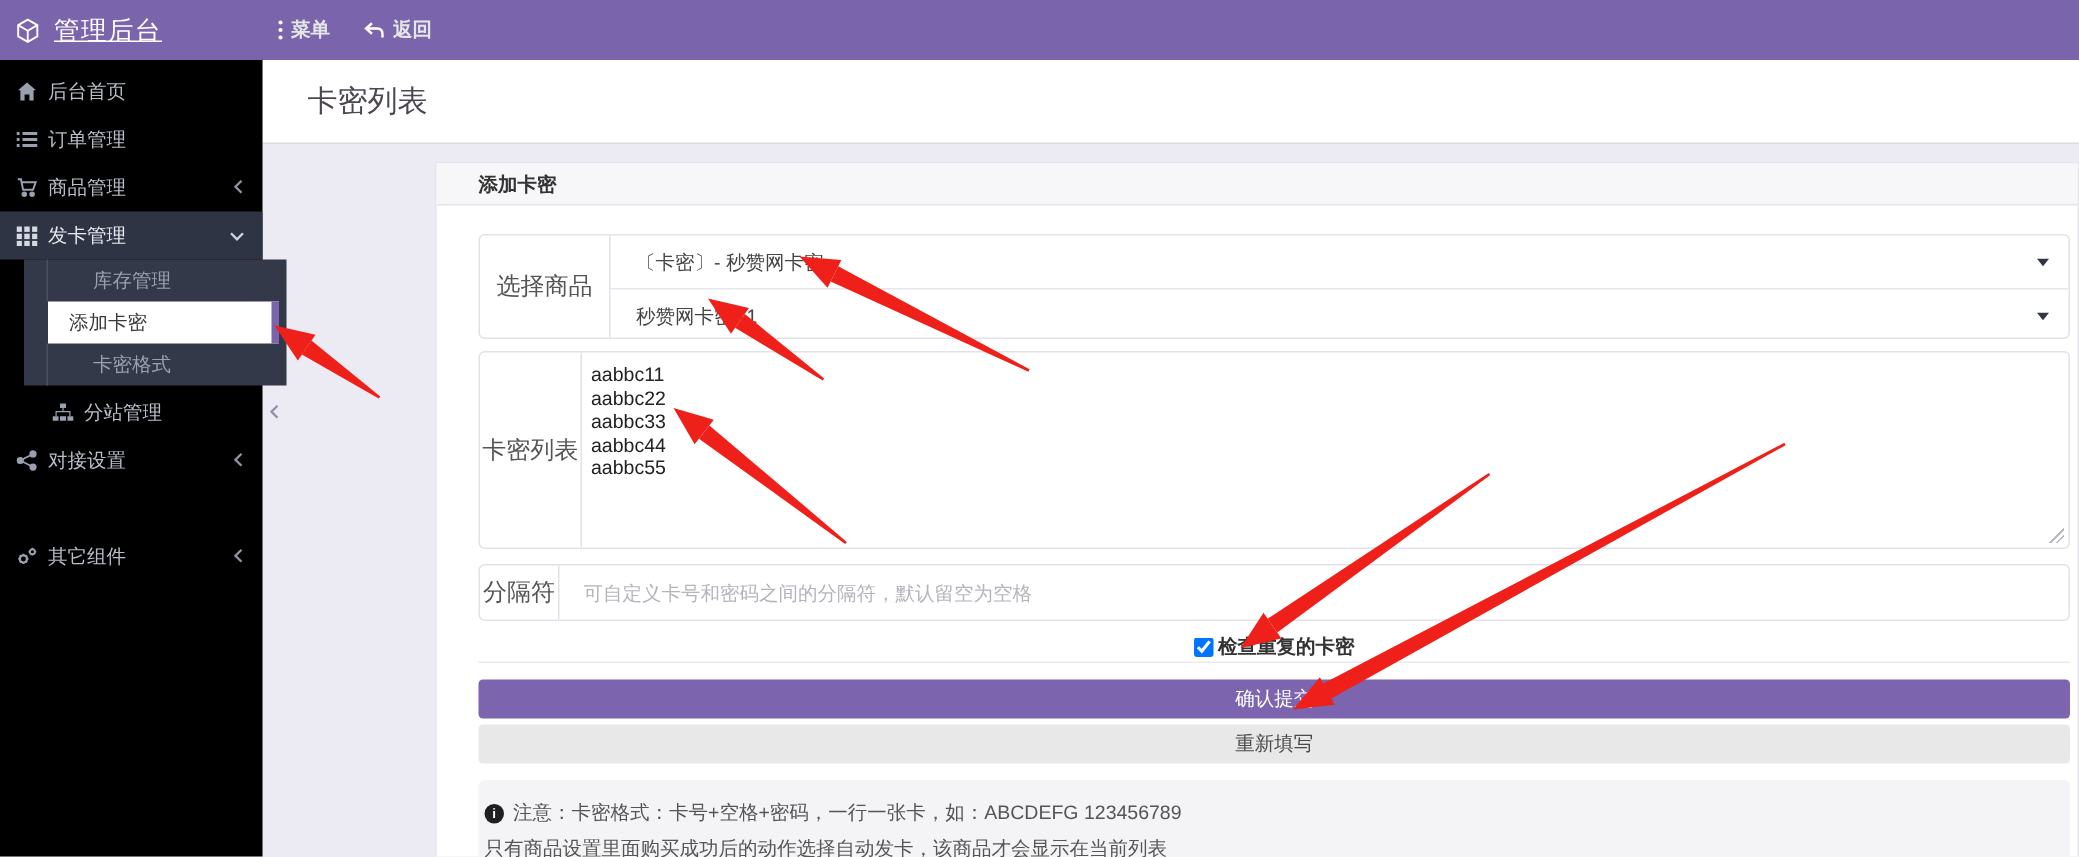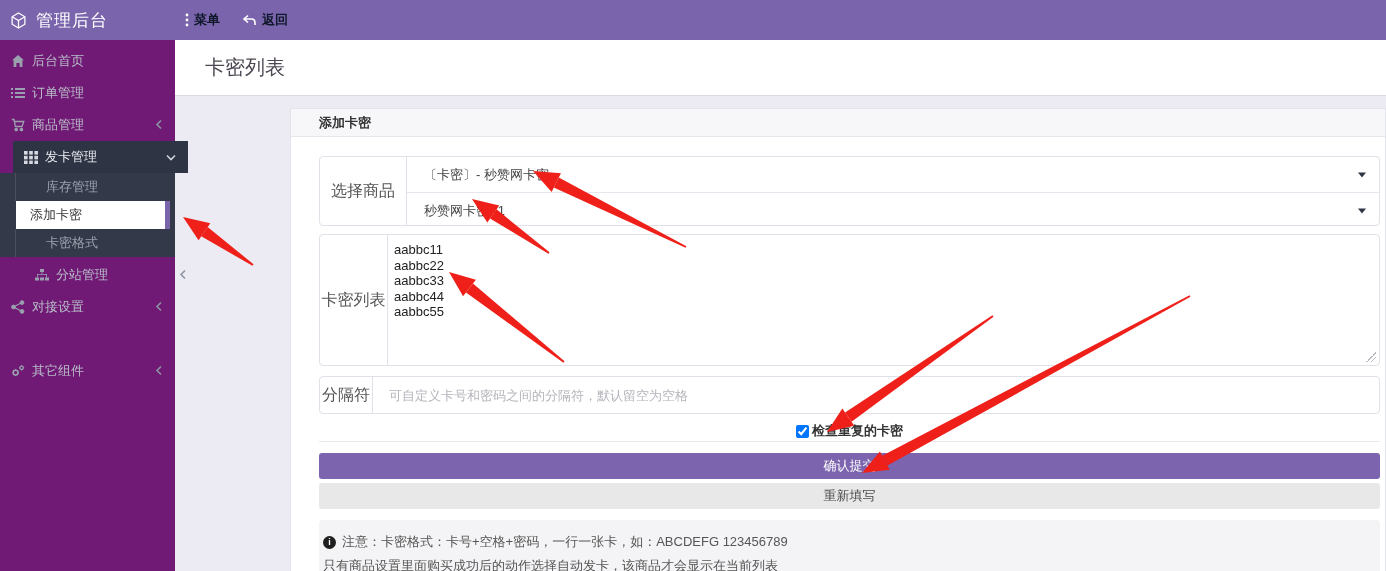--- a/index.html
+++ b/index.html
@@ -1,29 +1,29 @@
 <!DOCTYPE html>
 <html><head>
 <meta charset="utf-8">
 <style>
   html,body{margin:0;padding:0;width:1386px;height:571px;overflow:hidden;
     font-family:"Liberation Sans","DejaVu Sans",sans-serif;background:#eceaf2;}
   
   .topbar{position:absolute;left:0;top:0;width:1386px;height:40px;background:#7a64ac;color:#fff;z-index:3;}
   .brand{position:absolute;left:10px;top:0;height:40px;display:flex;align-items:center;gap:9px;}
-  .brand-title{font-size:17px;letter-spacing:1px;}
+  .brand-title{font-size:17px;letter-spacing:1px;text-decoration:underline;}
   .topnav{position:absolute;left:185px;top:0;height:40px;display:flex;align-items:center;gap:22px;}
-  .topnav .tlink{display:flex;align-items:center;gap:5px;font-size:13px;font-weight:bold;color:#0f172a;cursor:pointer;}
-  
-  .sidebar{position:absolute;left:0;top:40px;width:175px;height:531px;background:#701a75;z-index:2;}
+  .topnav .tlink{display:flex;align-items:center;gap:5px;font-size:13px;font-weight:bold;color:#e5e5e5;cursor:pointer;}
+  
+  .sidebar{position:absolute;left:0;top:40px;width:175px;height:531px;background:#000000;z-index:2;}
   .snav-item{position:absolute;left:0;width:175px;height:32px;display:flex;align-items:center;color:#b9bec9;font-size:13px;cursor:pointer;}
   .snav-item .ico{width:14px;margin-left:11px;margin-right:7px;display:flex;justify-content:center;color:#9aa0ae;}
   .snav-item .chev{position:absolute;right:12px;top:50%;transform:translateY(-50%);color:#8d93a2;}
   .snav-item.expanded{background:#2e3444;color:#e7e9ee;}
-  .submenu{position:absolute;left:0;top:133px;width:175px;background:#333949;}
+  .submenu{position:absolute;left:16px;top:133px;width:175px;background:#333949;}
   .submenu-item{position:relative;height:28px;display:flex;align-items:center;padding-left:30px;font-size:13px;color:#9aa0ad;cursor:pointer;border-left:1px solid #4a5062;margin-left:15px;width:159px;box-sizing:border-box;}
   .submenu-item.active{background:#fff;color:#3a3a3a;border-left:none;margin-left:16px;width:154px;padding-left:14px;}
   .submenu-item.active::after{content:"";position:absolute;right:0;top:0;width:5px;height:100%;background:#7a64ac;}
   
   .main{position:absolute;left:175px;top:40px;width:1211px;height:531px;background:#eceaf2;}
   .titleband{position:absolute;left:0;top:0;width:1211px;height:55px;background:#fff;border-bottom:1px solid #dcdbe3;}
   .page-title{position:absolute;left:30px;top:14px;font-size:20px;color:#4c4752;}
   .panel{position:absolute;left:115px;top:68px;width:1096px;height:463px;background:#fff;border:1px solid #e4e4ec;border-bottom:none;box-sizing:border-box;}
   .panel-header{height:27px;background:#f7f7fa;border-bottom:1px solid #e5e5ec;display:flex;align-items:center;padding-left:28px;font-size:13px;font-weight:bold;color:#333;}
   .frow{position:absolute;left:28px;width:1061px;border:1px solid #e1e1e9;border-radius:4px;background:#fff;box-sizing:border-box;display:flex;}
@@ -117,21 +117,21 @@
       </svg>
     </span>
     <span>商品管理</span>
     <span class="chev">
       <svg width="8" height="10" viewBox="0 0 8 10" fill="none" stroke="currentColor" stroke-width="1.6">
           <path d="M6 1 L2 5 L6 9"></path>
         </svg>
     </span>
   </div>
 
-  <div class="snav-item expanded" style="top:101px;margin-left:13px;">
+  <div class="snav-item expanded" style="top:101px;">
     <span class="ico" style="color:#d6d9e0;">
       <svg width="14" height="14" viewBox="0 0 14 14" fill="currentColor">
         <rect x="0" y="1" width="3.6" height="3.6"></rect>
           <rect x="5.2" y="1" width="3.6" height="3.6"></rect>
           <rect x="10.4" y="1" width="3.6" height="3.6"></rect>
         <rect x="0" y="5.8" width="3.6" height="3.6"></rect>
           <rect x="5.2" y="5.8" width="3.6" height="3.6"></rect>
           <rect x="10.4" y="5.8" width="3.6" height="3.6"></rect>
         <rect x="0" y="10.6" width="3.6" height="3.6"></rect>
           <rect x="5.2" y="10.6" width="3.6" height="3.6"></rect>

